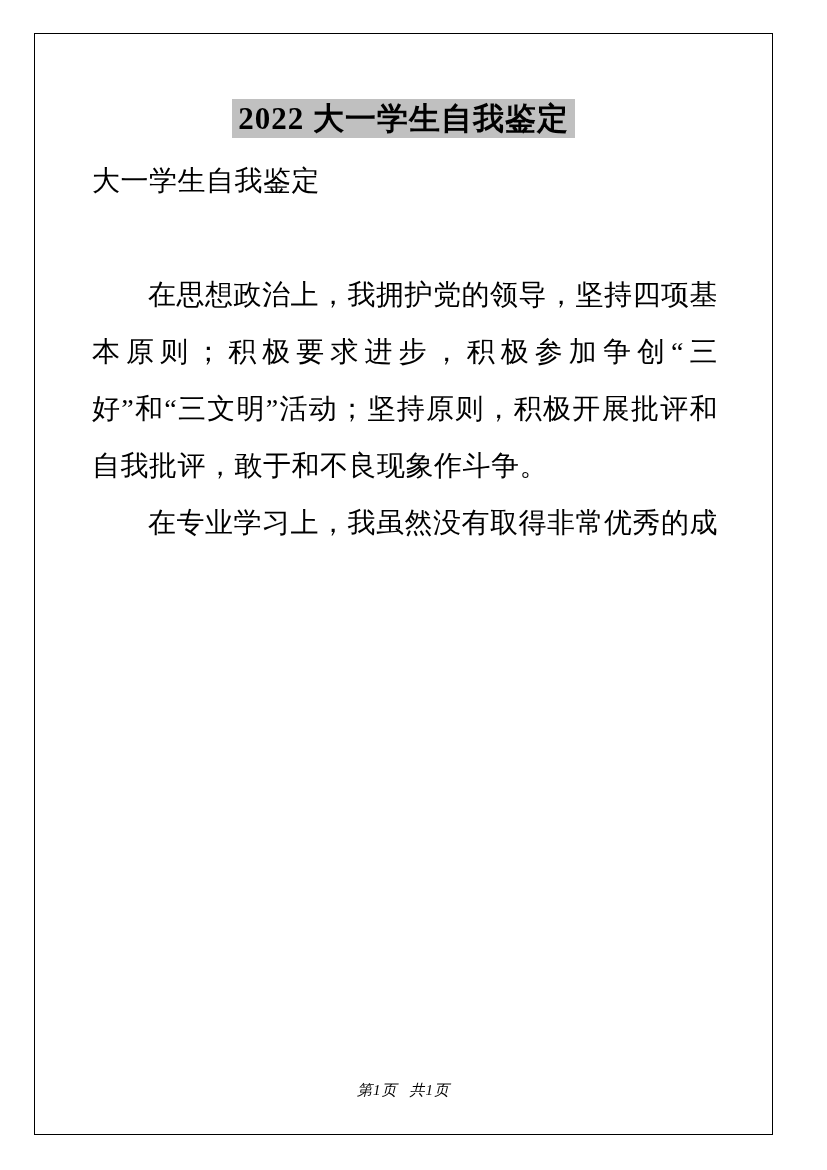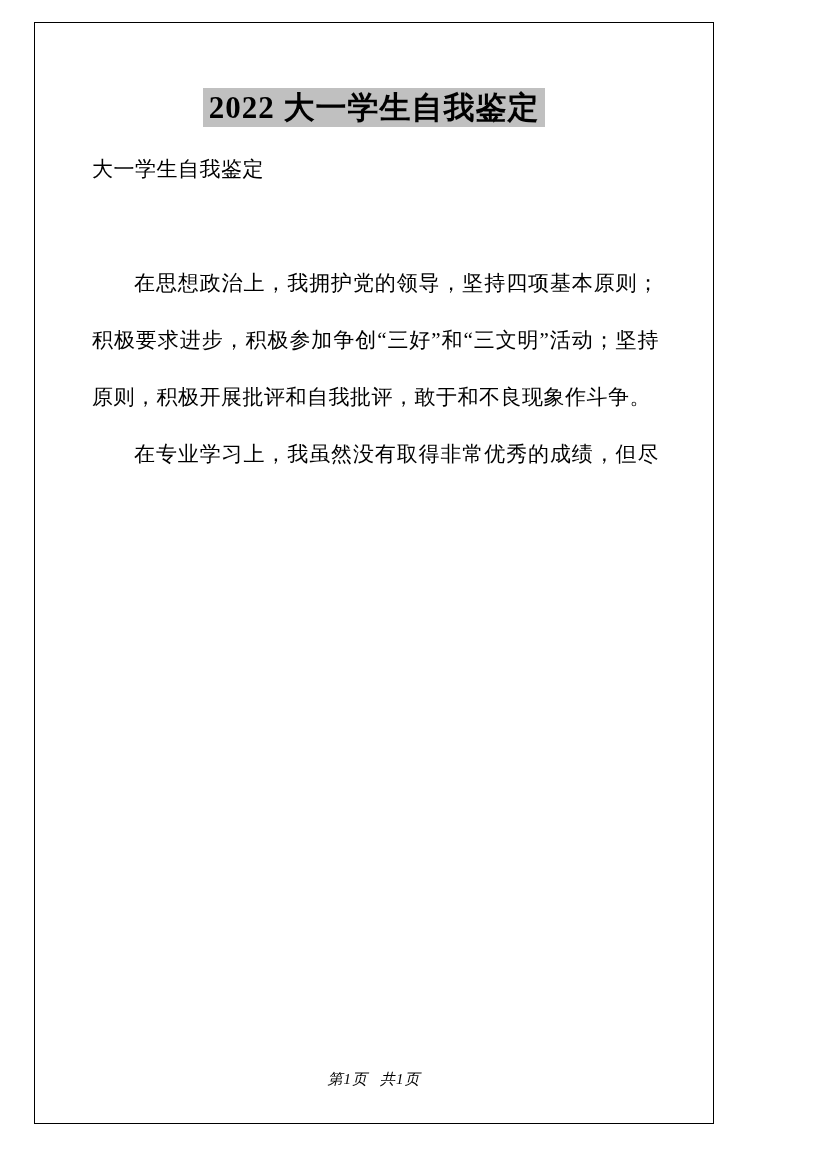--- a/index.html
+++ b/index.html
@@ -11,42 +11,42 @@
     height: 1170px;
     background: #ffffff;
     position: relative;
     font-family: "Liberation Serif", "DejaVu Serif", serif;
     color: #000000;
     overflow: hidden;
   }
   .sheet {
     position: absolute;
     left: 34px;
-    top: 22px;
-    width: 680px;
+    top: 33px;
+    width: 739px;
     height: 1102px;
     border: 1px solid #000000;
     box-sizing: border-box;
     background: #ffffff;
   }
   .doc-title {
     margin-top: 62px;
     text-align: center;
     font-size: 31px;
     font-weight: bold;
     line-height: 46px;
     letter-spacing: 1px;
   }
   .doc-title .hl {
     background: #c0c0c0;
     padding: 2px 6px;
   }
   .flow {
     margin: 10px 54px 0 57px;
-    font-size: 21px;
+    font-size: 28px;
     line-height: 57px;
     text-align: justify;
     letter-spacing: 0.5px;
   }
   .flow p {
     margin: 0;
     padding: 0;
   }
   .indent {
     text-indent: 2em;

